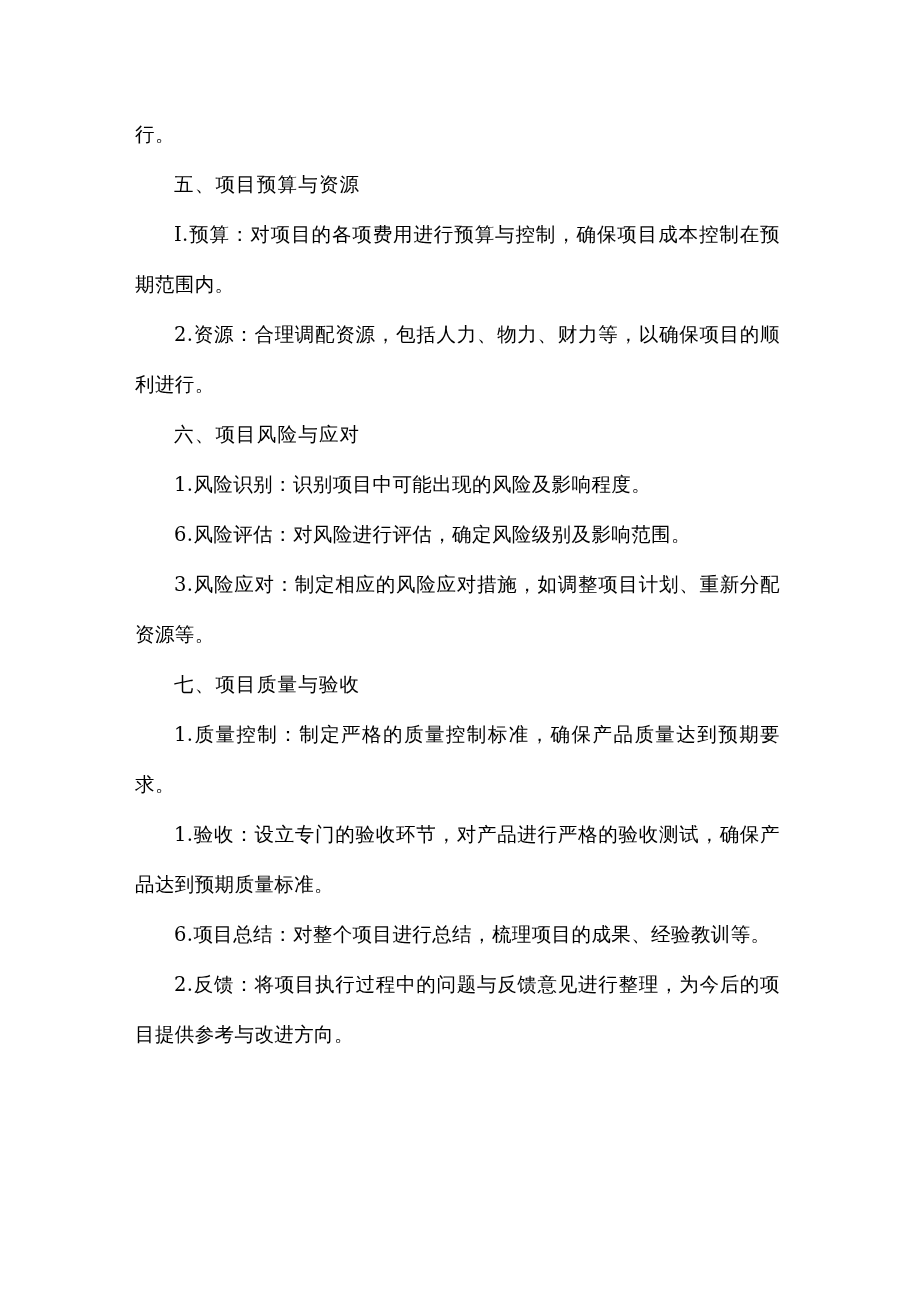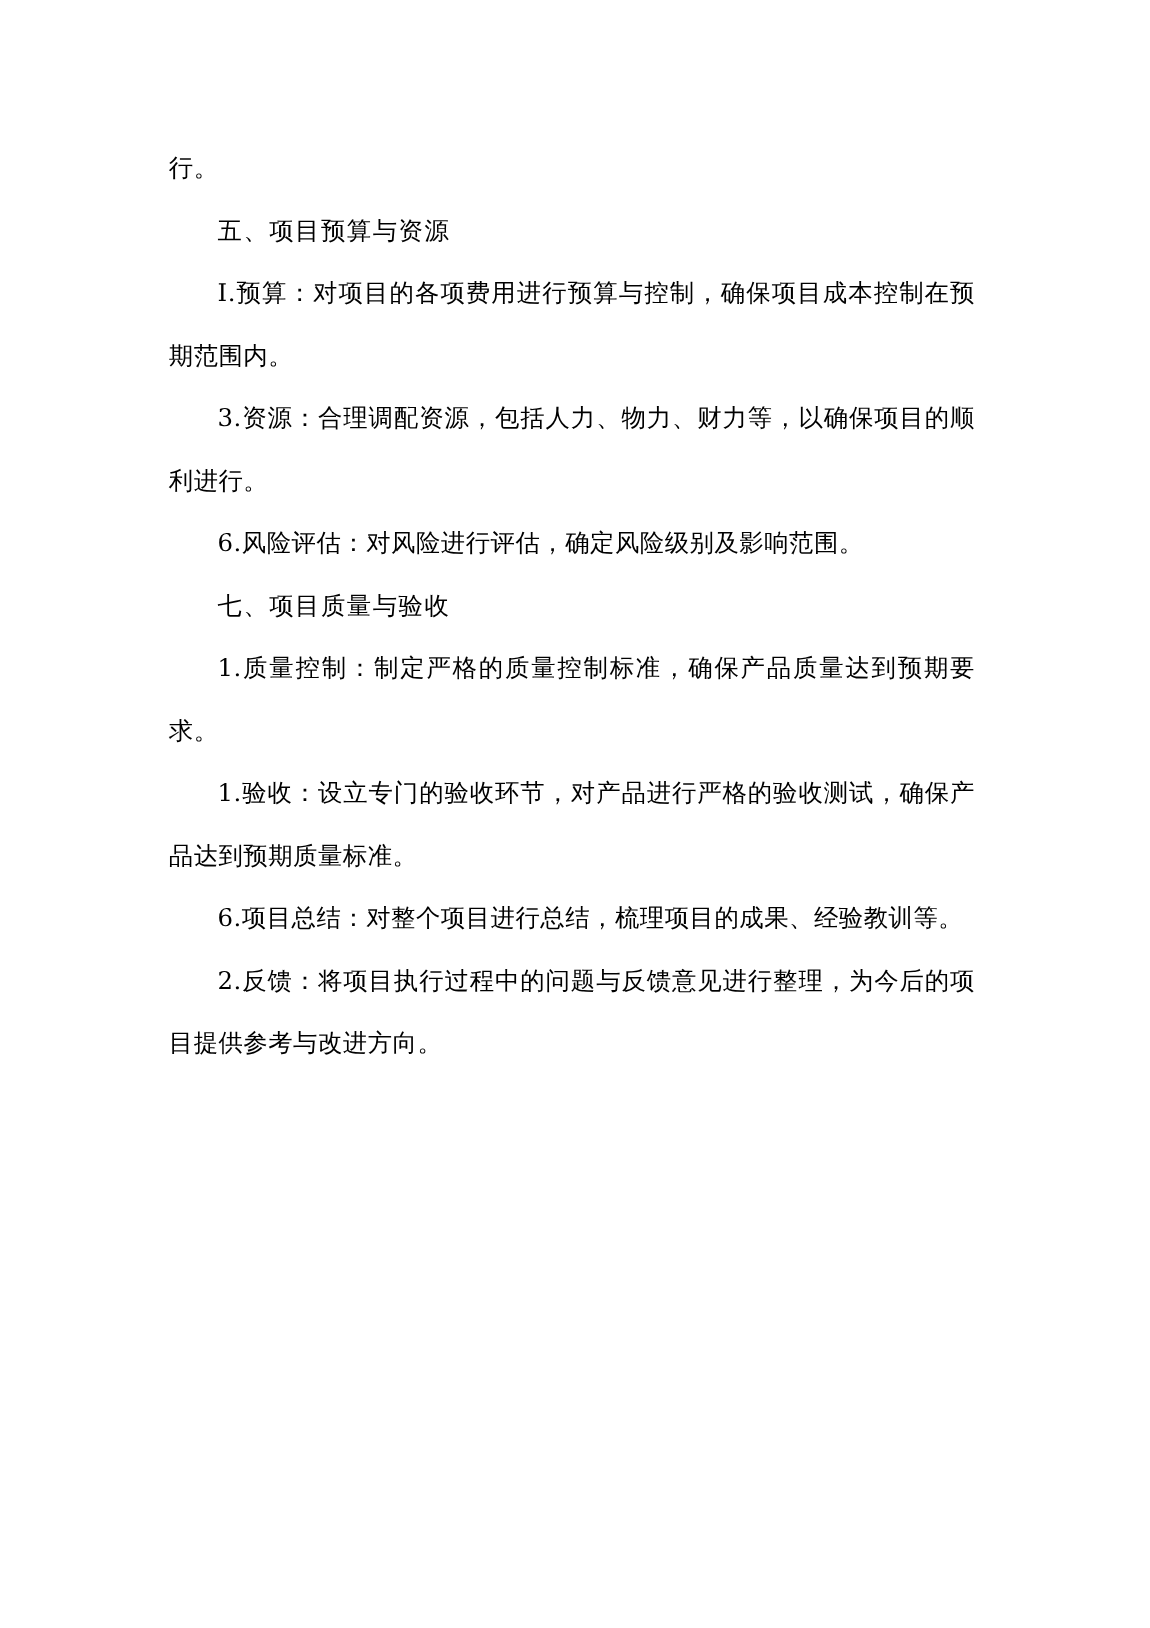--- a/index.html
+++ b/index.html
@@ -50,23 +50,26 @@
 </head>
 <body>
 
 <div class="page">
   <div class="doc-body">
 
     <p class="para noindent">行。</p>
 
     <p class="heading">五、项目预算与资源</p>
     <p class="para">I.预算：对项目的各项费用进行预算与控制，确保项目成本控制在预期范围内。</p>
-    <p class="para">3.资源：合理调配资源，包括人力、物力、财力等，以确保项目的顺利进行。</p>
+    <p class="para">2.资源：合理调配资源，包括人力、物力、财力等，以确保项目的顺利进行。</p>
 
+    <p class="heading">六、项目风险与应对</p>
+    <p class="para">1.风险识别：识别项目中可能出现的风险及影响程度。</p>
     <p class="para">6.风险评估：对风险进行评估，确定风险级别及影响范围。</p>
+    <p class="para">3.风险应对：制定相应的风险应对措施，如调整项目计划、重新分配资源等。</p>
 
     <p class="heading">七、项目质量与验收</p>
     <p class="para">1.质量控制：制定严格的质量控制标准，确保产品质量达到预期要求。</p>
     <p class="para">1.验收：设立专门的验收环节，对产品进行严格的验收测试，确保产品达到预期质量标准。</p>
 
     <p class="para">6.项目总结：对整个项目进行总结，梳理项目的成果、经验教训等。</p>
     <p class="para">2.反馈：将项目执行过程中的问题与反馈意见进行整理，为今后的项目提供参考与改进方向。</p>
 
   </div>
 </div>

